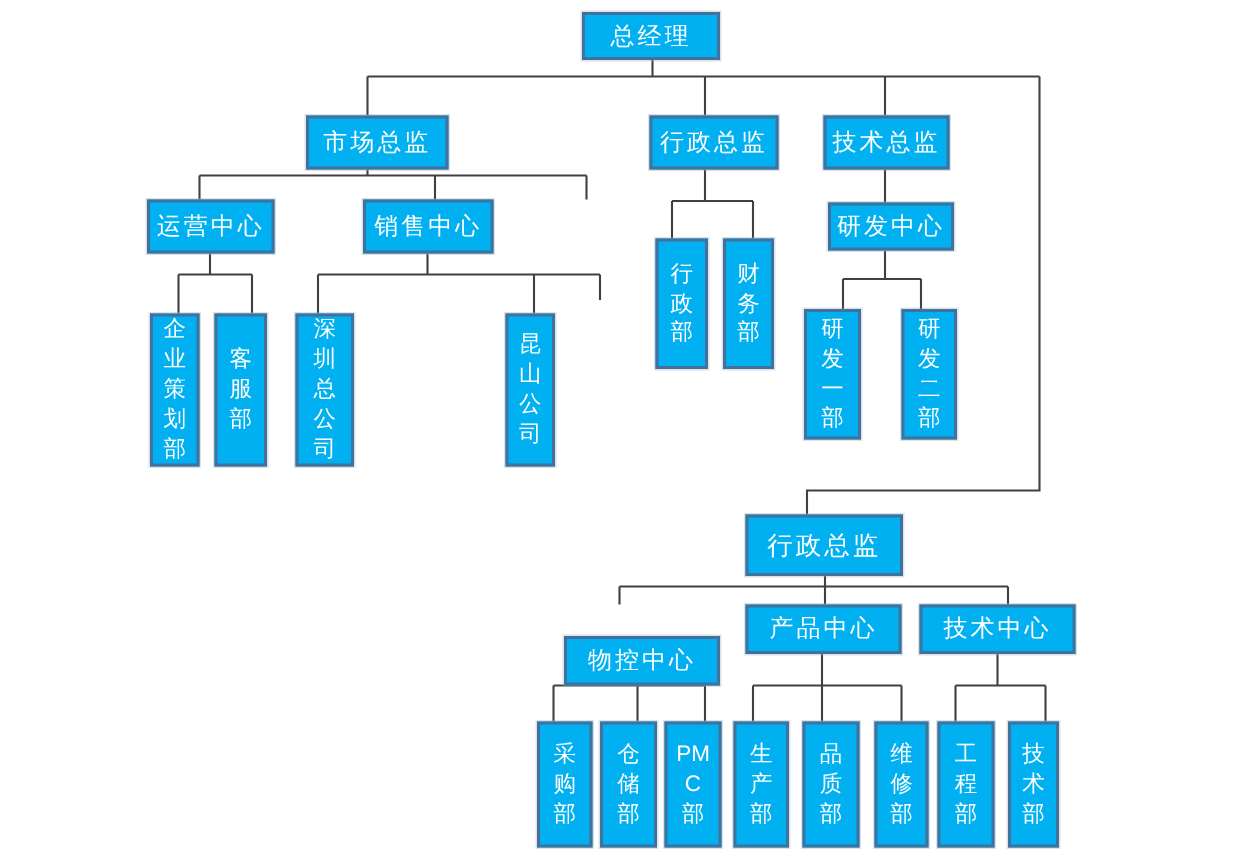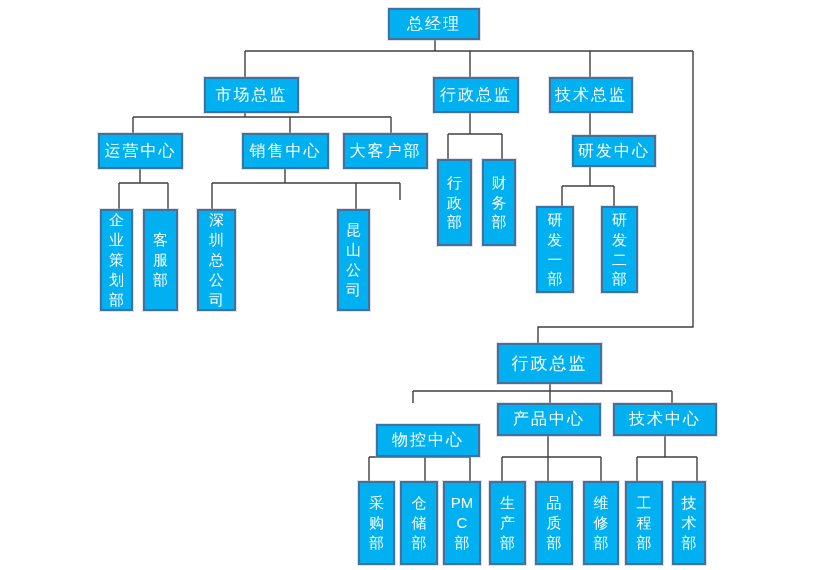--- a/index.html
+++ b/index.html
@@ -74,21 +74,20 @@
   </svg>
 
   <div class="node h" style="left:388px;top:8px;width:92px;height:32px">总经理</div>
 
   <div class="node h" style="left:204px;top:77px;width:95px;height:36px">市场总监</div>
   <div class="node h" style="left:549px;top:77px;width:84px;height:36px">技术总监</div>
   <div class="node h" style="left:433px;top:77px;width:86px;height:36px">行政总监</div>
 
   <div class="node h" style="left:98px;top:133px;width:85px;height:36px">运营中心</div>
   <div class="node h" style="left:242px;top:133px;width:87px;height:36px">销售中心</div>
-  <div class="node h" style="left:343px;top:133px;width:85px;height:36px">大客户部</div>
 
   <div class="node v" style="left:100px;top:209px;width:33px;height:102px">企
 业
 策
 划
 部</div>
   <div class="node v" style="left:143px;top:209px;width:35px;height:102px">客
 服
 部</div>
   <div class="node v" style="left:197px;top:209px;width:39px;height:102px">深
@@ -101,21 +100,21 @@
 公
 司</div>
 
   <div class="node v" style="left:437px;top:159px;width:35px;height:87px">行
 政
 部</div>
   <div class="node v" style="left:482px;top:159px;width:34px;height:87px">财
 务
 部</div>
 
-  <div class="node h" style="left:572px;top:135px;width:84px;height:32px">研发中心</div>
+  <div class="node h" style="left:552px;top:135px;width:84px;height:32px">研发中心</div>
   <div class="node v" style="left:536px;top:206px;width:38px;height:87px">研
 发
 一
 部</div>
   <div class="node v" style="left:601px;top:206px;width:37px;height:87px">研
 发
 二
 部</div>
 
   <div class="node h big" style="left:497px;top:343px;width:105px;height:41px">行政总监</div>

